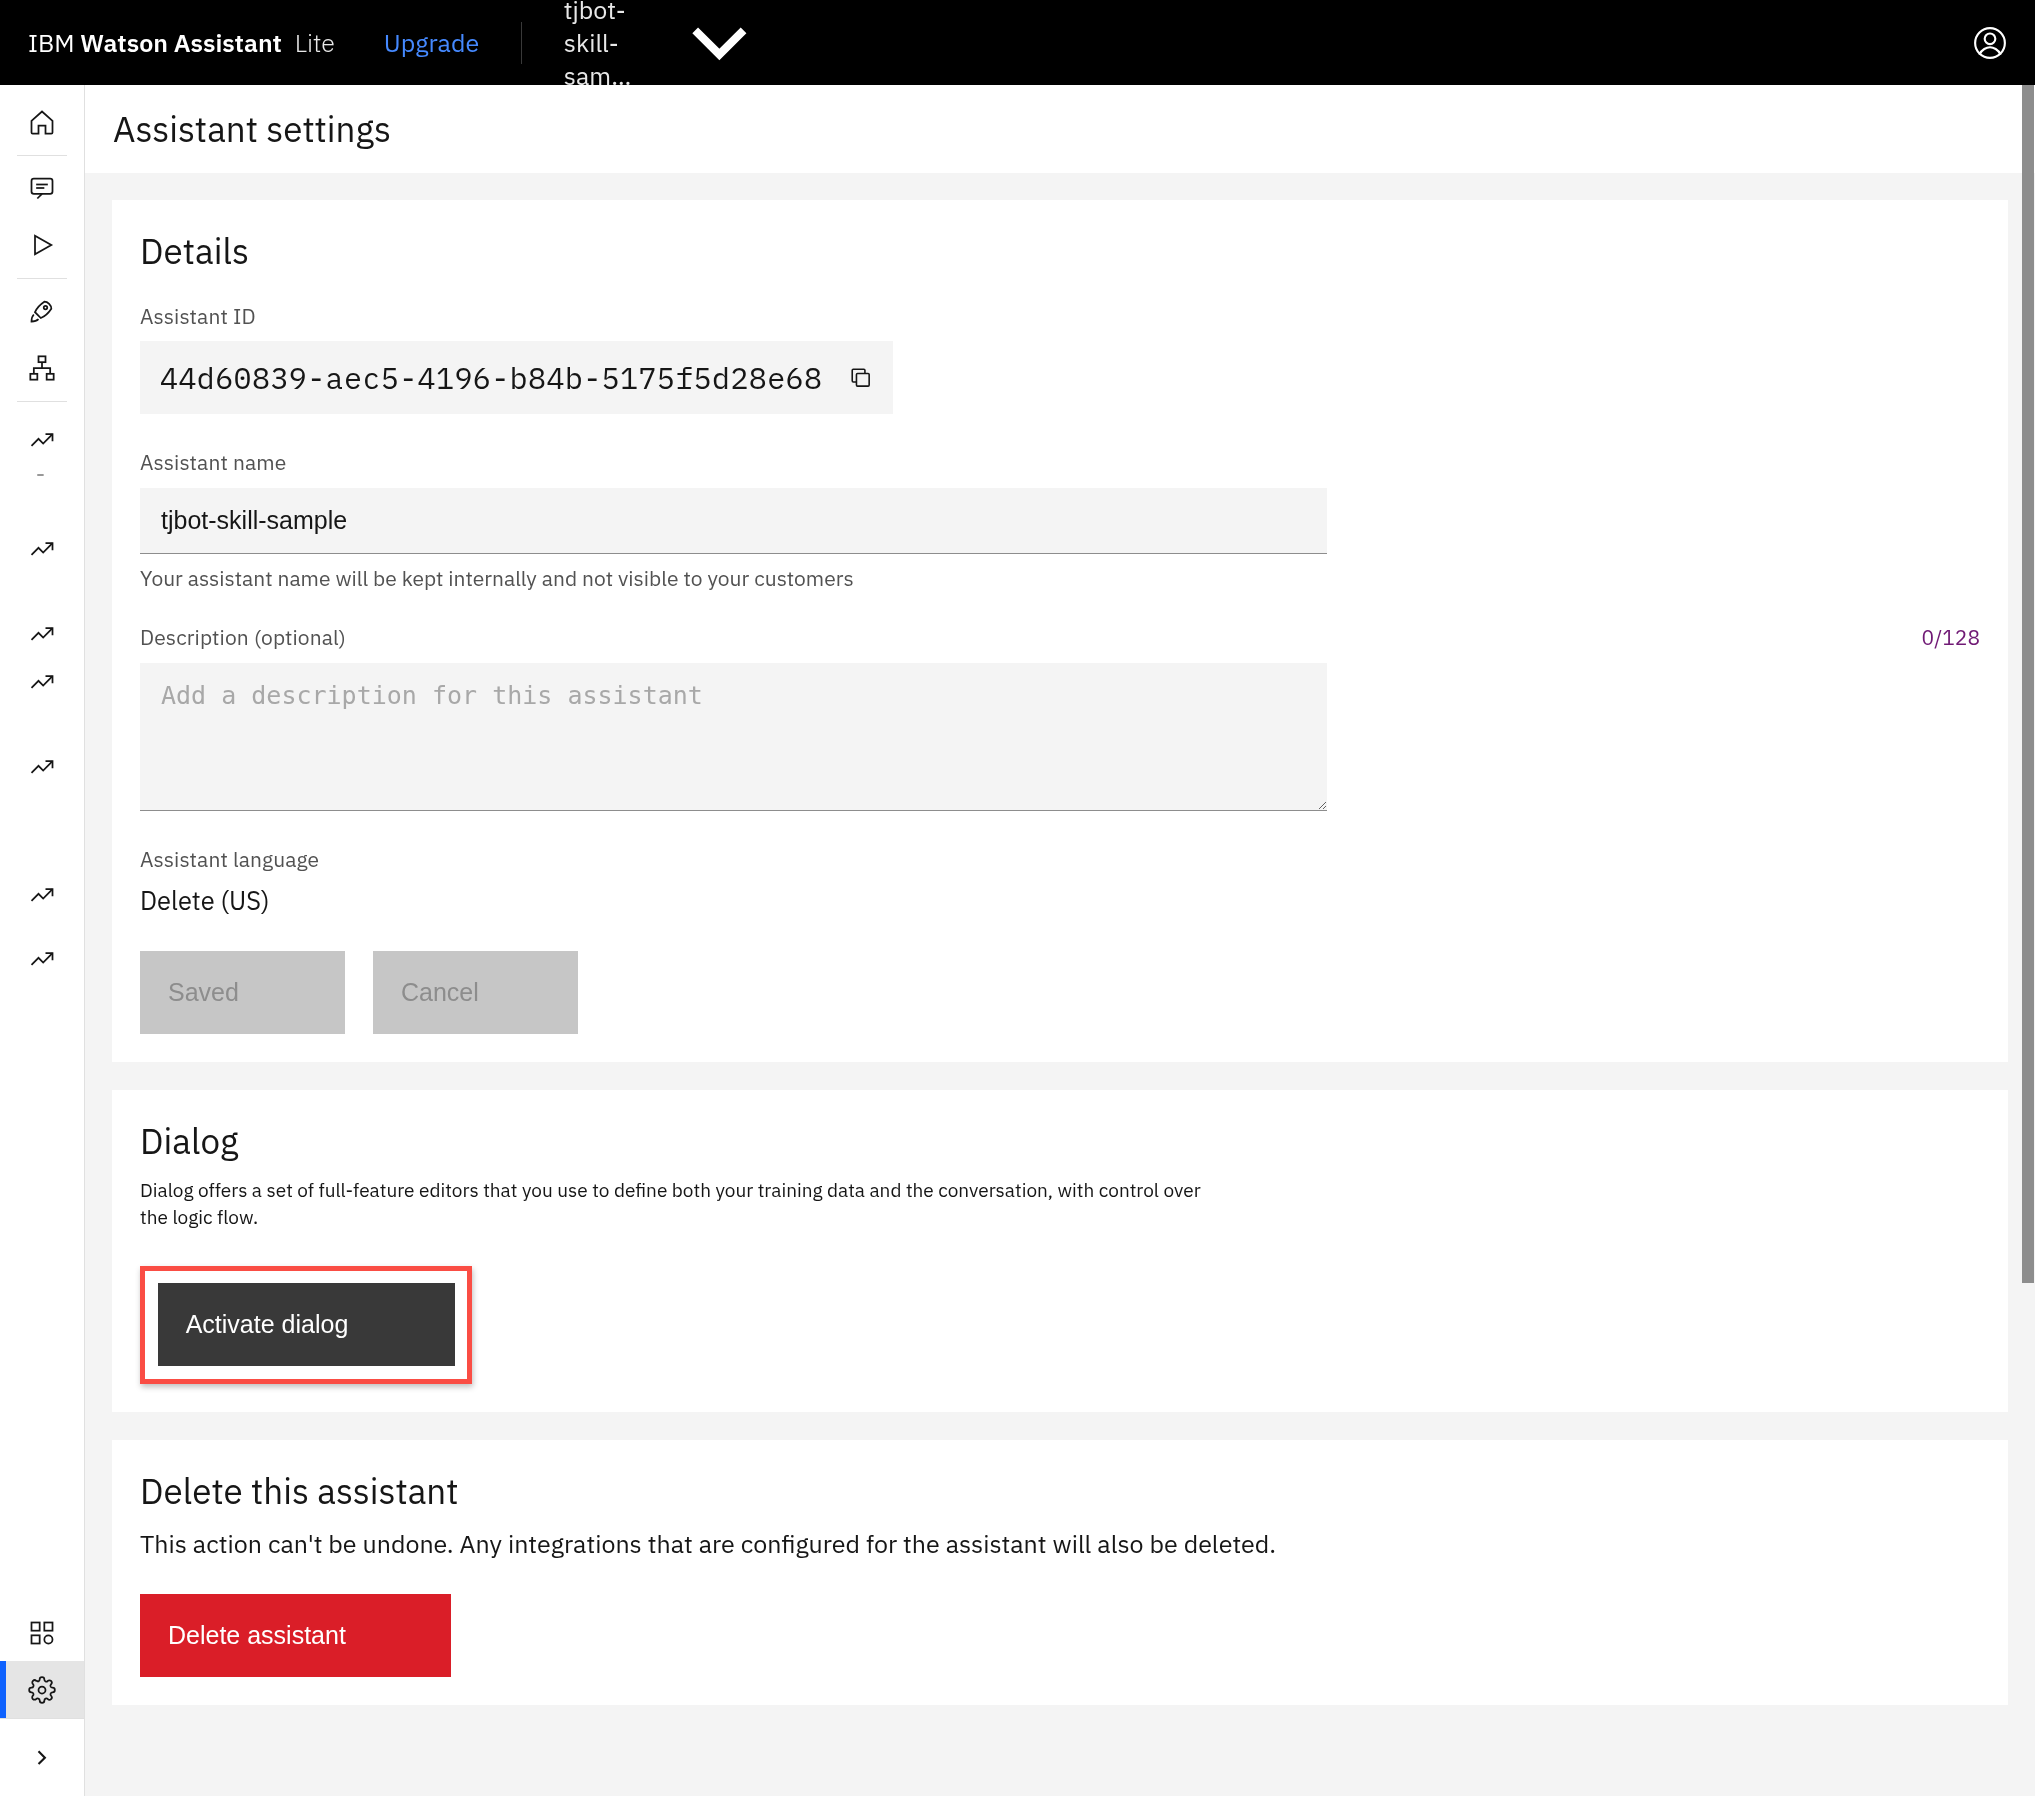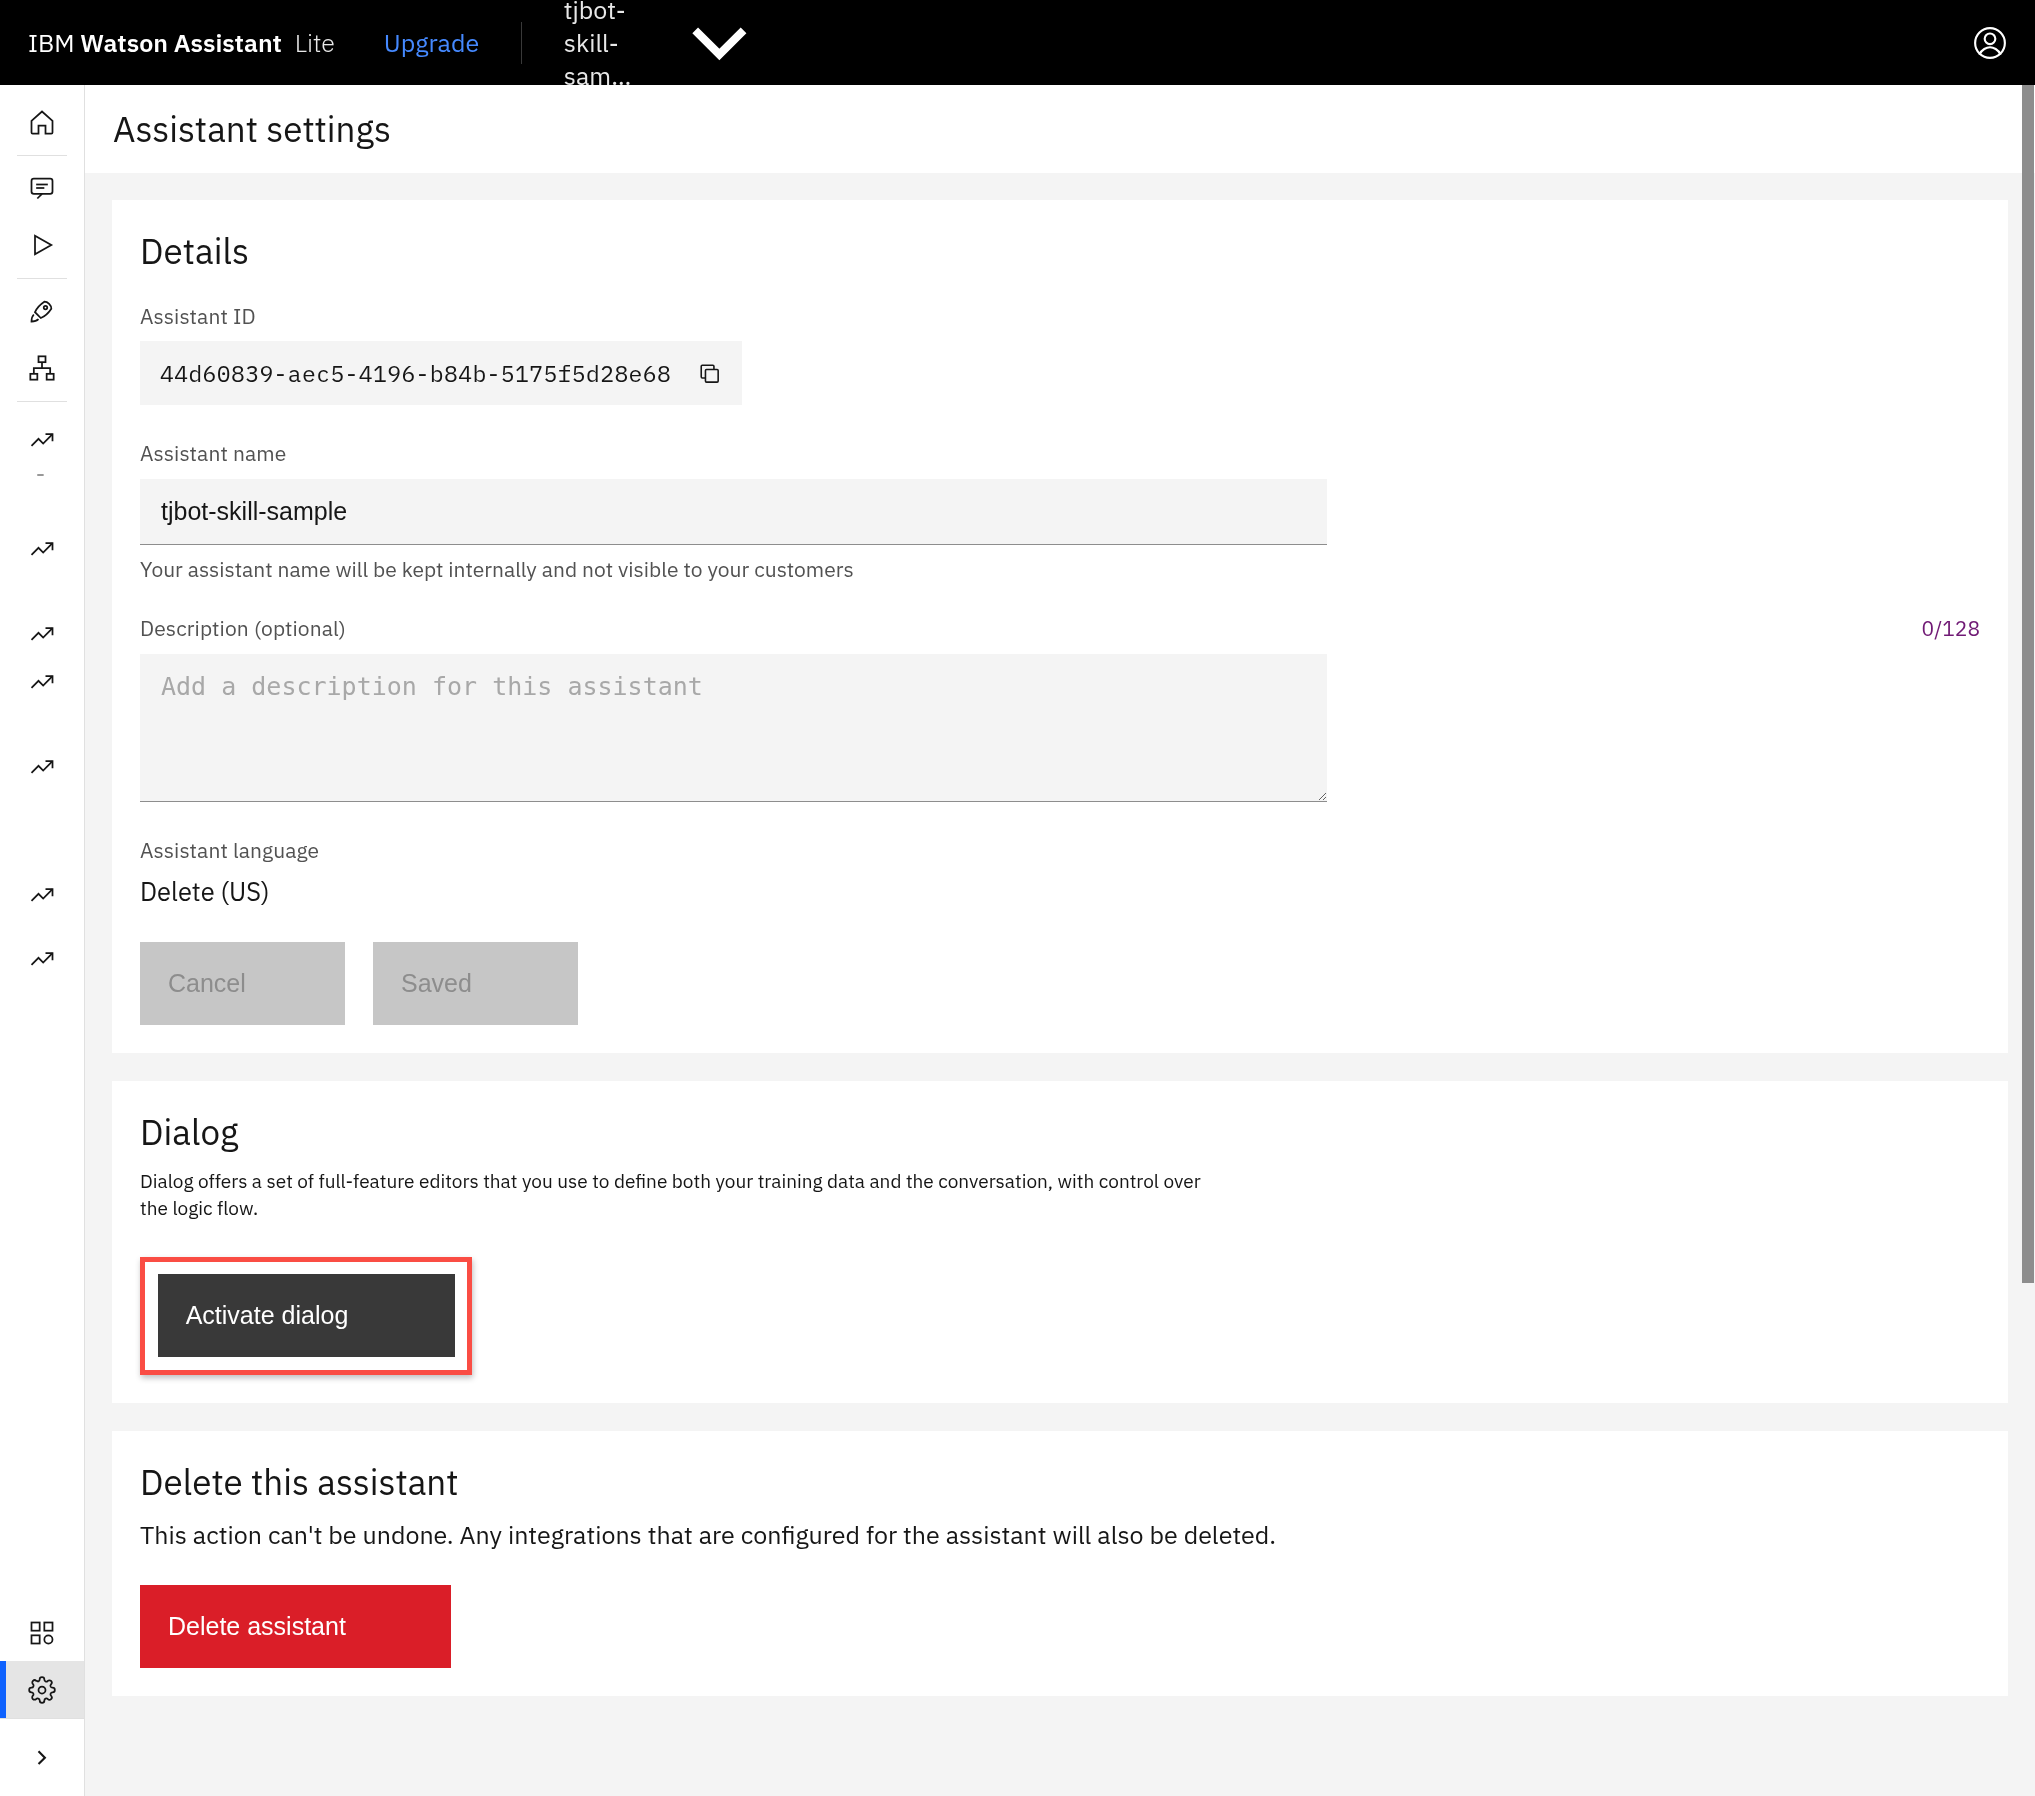--- a/index.html
+++ b/index.html
@@ -38,21 +38,21 @@
   .scrollbar-track { position:absolute; top:0; right:0; width:14px; height:100%; background:transparent; }
   .scrollbar-thumb { position:absolute; top:0; right:1.4px; width:11.3px; height:70%; background:#8d8d8d; border-radius:0; }
 
   .card { background:#ffffff; padding: 28px; margin-bottom: 28px; }
   .card h2 { font-size: 35px; font-weight: 400; margin-bottom: 28px; }
   .card h2.tight { margin-bottom: 12.7px; }
   .field-label { font-size: 21px; color:#525252; margin-bottom: 11.3px; letter-spacing: 0.1px; }
   .field-label-row { display:flex; justify-content:space-between; align-items:baseline; margin-bottom:11.3px; }
   .field-label-row .count { font-size: 21px; color:#701a75; }
   .id-box { display:inline-flex; align-items:center; background:#f4f4f4; padding: 17px 20px; gap: 25.4px; margin-bottom: 34px; }
-  .id-box .mono { font-family: "IBM Plex Mono", SFMono-Regular, Menlo, Consolas, monospace; font-size: 23px; color:#161616; letter-spacing: 0.4px; }
+  .id-box .mono { font-family: "IBM Plex Mono", SFMono-Regular, Menlo, Consolas, monospace; font-size: 30px; color:#161616; letter-spacing: 0.4px; }
   .id-box .copy { width: 25.4px; height: 25.4px; cursor:pointer; }
   .id-box .copy svg { width:25.4px; height:25.4px; stroke:#161616; fill:none; stroke-width:1.5; }
 
   .text-input { width: 1187px; background:#f4f4f4; border: none; border-bottom: 1.4px solid #8d8d8d; padding: 18.4px 21px; font-size: 25px; color:#161616; outline:none; }
   .text-input::placeholder { color:#a8a8a8; }
   .helper { font-size: 21px; color:#525252; margin-top: 10px; margin-bottom: 31px; }
   .textarea { width: 1187px; background:#f4f4f4; border:none; border-bottom: 1.4px solid #8d8d8d; padding: 18.4px 21px; font-size: 25px; color:#161616; height: 148px; resize: both; outline:none; }
   .textarea::placeholder { color:#a8a8a8; }
   .lang-value { font-size: 25.4px; color:#161616; margin-top: 5.7px; margin-bottom: 34px; }
 
@@ -249,22 +249,22 @@
           <div class="field-label" style="margin-bottom:0;">Description (optional)</div>
           <div class="count">0/128</div>
         </div>
         <textarea class="textarea" placeholder="Add a description for this assistant" style=""></textarea>
 
         <div style="height:31px;"></div>
         <div class="field-label">Assistant language</div>
         <div class="lang-value">Delete (US)</div>
 
         <div class="btn-row">
+          <button class="btn disabled">Saved</button>
           <button class="btn disabled">Cancel</button>
-          <button class="btn disabled">Saved</button>
         </div>
       </div>
 
       <div class="card">
         <h2 class="tight">Dialog</h2>
         <p class="dialog-desc">Dialog offers a set of full-feature editors that you use to define both your training data and the conversation, with control over the logic flow.</p>
         <div class="highlight-box">
           <button class="btn secondary-dark">Activate dialog</button>
         </div>
       </div>

